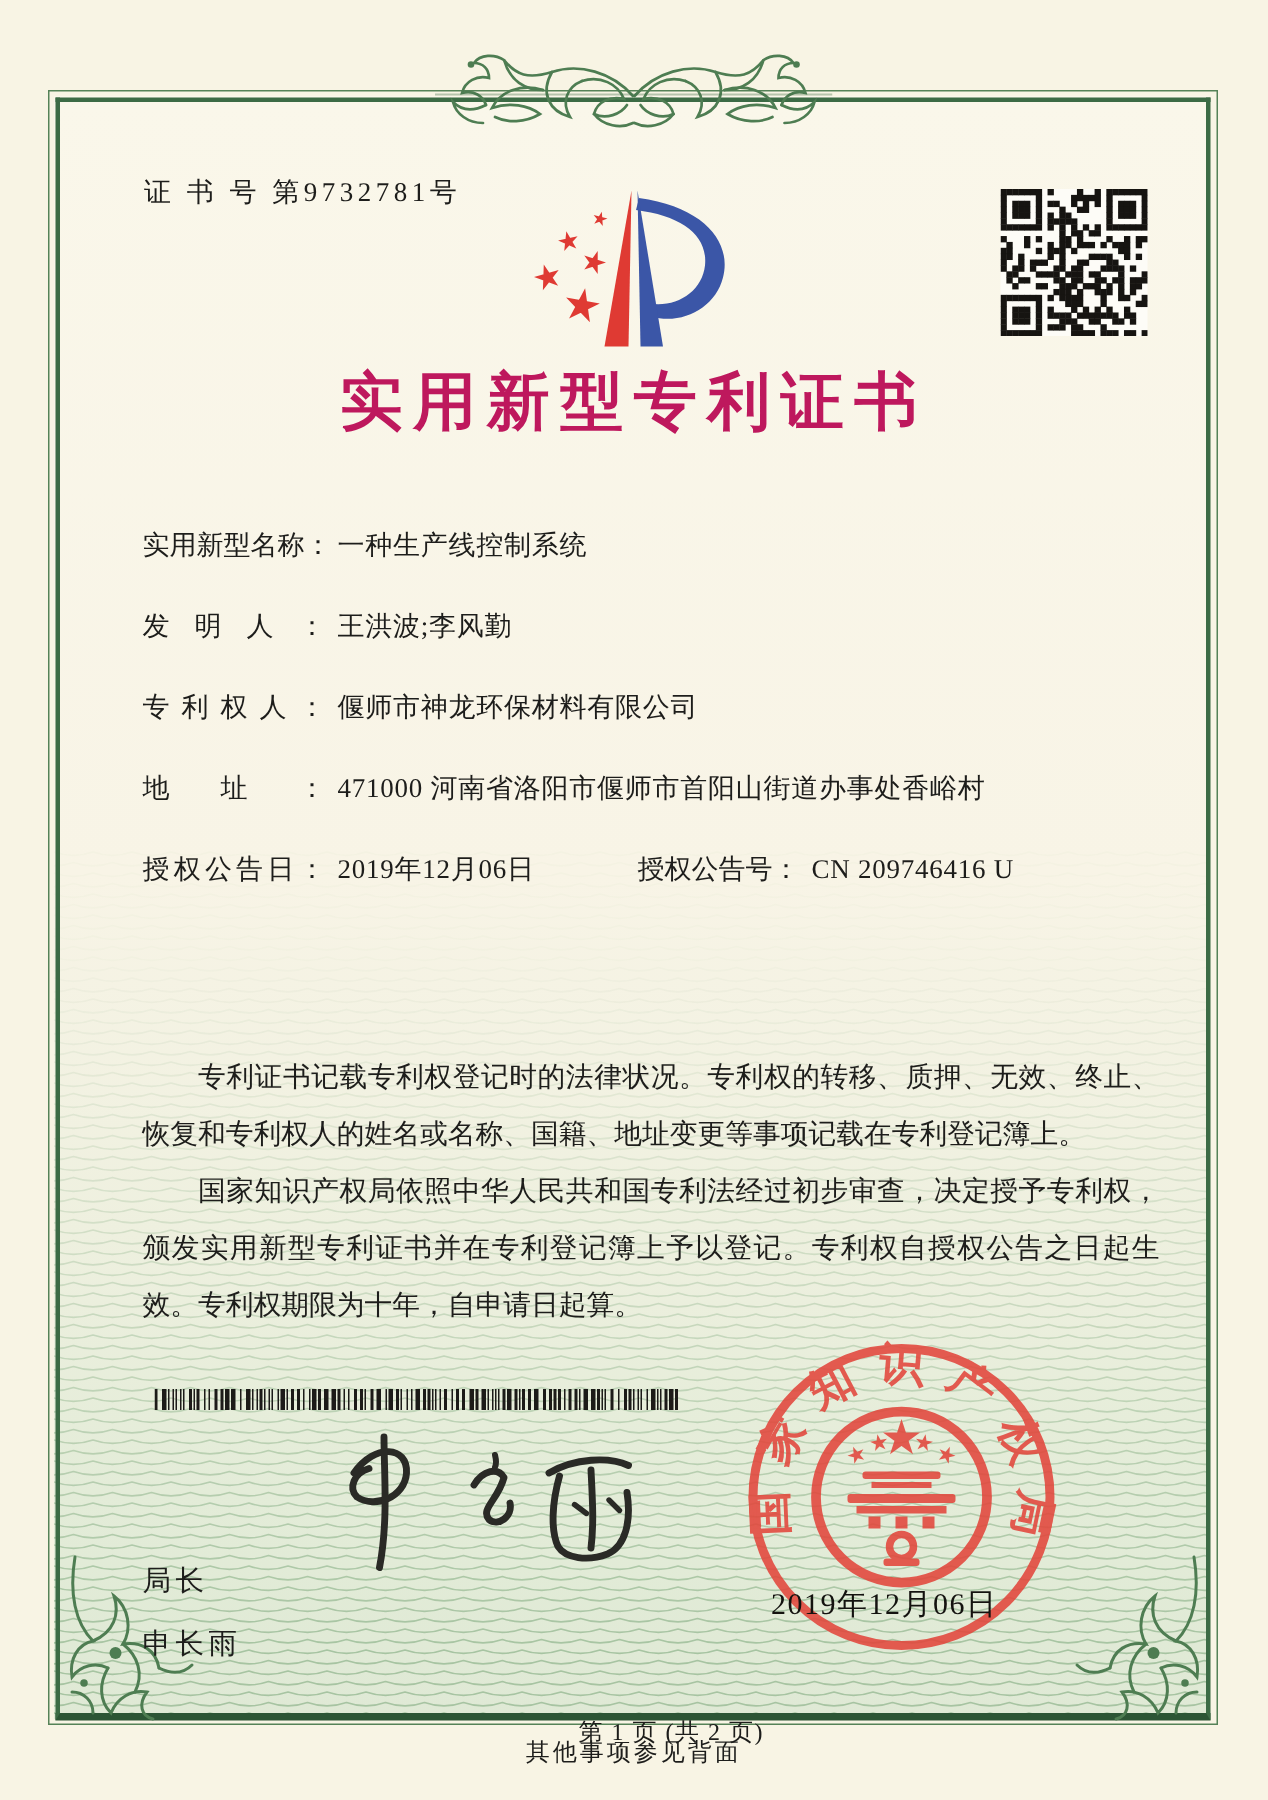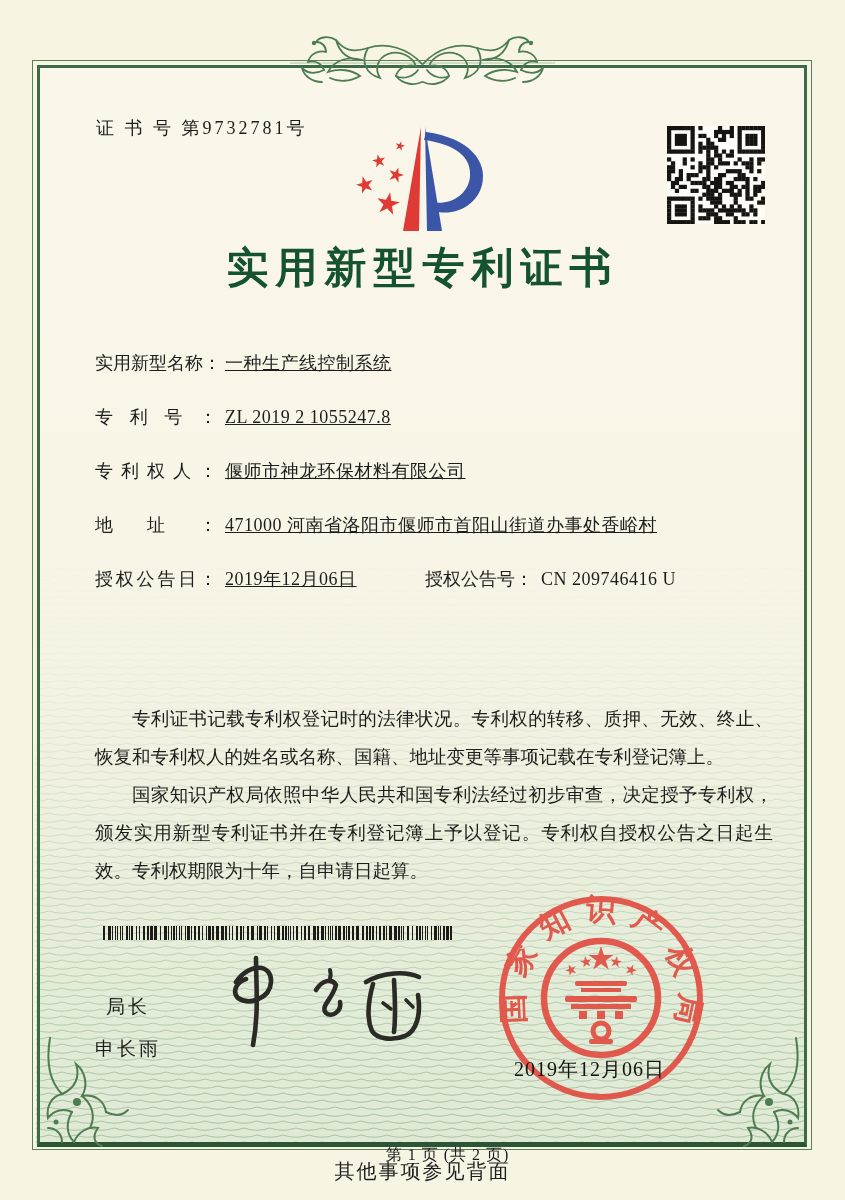--- a/index.html
+++ b/index.html
@@ -26,55 +26,55 @@
   .waves{position:absolute;left:36px;top:560px;width:770px;height:586px;z-index:1;}
   
   .cert-no{
     position:absolute;left:96px;top:116px;z-index:4;
     font-size:18px;letter-spacing:3px;
   }
   .logo{position:absolute;left:338px;top:118px;z-index:4;}
   .qr{position:absolute;left:667px;top:126px;z-index:4;background:#fdfcf7;}
   .title{
     position:absolute;left:0;top:240px;width:100%;text-align:center;z-index:4;
-    font-size:42px;font-weight:700;letter-spacing:7px;margin:0;color:#14532d;
+    font-size:42px;font-weight:700;letter-spacing:7px;margin:0;color:#be185d;
   }
   
   .fields{position:absolute;left:95px;top:352px;width:680px;z-index:4;font-size:18px;}
-  .frow{position:relative;margin-bottom:32px;line-height:22px;white-space:nowrap;text-decoration:underline;}
+  .frow{position:relative;margin-bottom:32px;line-height:22px;white-space:nowrap;}
   .flabel{
     display:inline-block;width:122px;text-align:justify;text-align-last:justify;
     vertical-align:top;
   }
   .fvalue{margin-left:8px;letter-spacing:0.5px;}
   .grant-right{position:absolute;left:330px;top:0;}
   .grant-right .flabel{width:auto;text-align:center;text-align-last:auto;}
   
   .paras{
     position:absolute;left:95px;top:700px;width:678px;z-index:4;
     font-size:18.5px;line-height:38px;text-align:justify;
   }
   .paras p{margin:0;text-indent:2em;}
   
   .barcode{position:absolute;left:103px;top:926px;z-index:4;}
-  .officer{position:absolute;left:95px;top:986px;z-index:4;font-size:19px;letter-spacing:3px;line-height:42px;text-align:center;}
+  .officer{position:absolute;left:95px;top:1034px;z-index:4;font-size:19px;letter-spacing:3px;line-height:42px;}
   .officer div{white-space:nowrap;}
   .signature{position:absolute;left:218px;top:948px;z-index:4;}
   .seal{position:absolute;left:496px;top:893px;z-index:4;}
   .seal-date{
     position:absolute;left:514px;top:1056px;z-index:5;
     font-size:20px;letter-spacing:1px;color:#13120f;white-space:nowrap;
   }
   .page-num{
     position:absolute;left:0;top:1145px;width:100%;text-align:center;z-index:4;
     font-size:16px;letter-spacing:1px;margin-left:25px;
   }
   .back-note{
     position:absolute;left:0;top:1158px;width:100%;text-align:center;z-index:4;
-    font-size:20px;letter-spacing:2px;
+    font-size:16px;letter-spacing:2px;
   }
   .ornament{z-index:3;position:absolute;}
   .top-orn{left:290px;top:30px;}
   .corner-left{left:42px;top:1032px;}
   .corner-right{left:716px;top:1032px;}
 </style>
 </head>
 <body>
 
 <div class="page">
@@ -531,21 +531,21 @@
       <rect x="94.08" y="94.08" width="4.22" height="4.22" fill="#161411"></rect>
     </svg>
 
   <h1 class="title">实用新型专利证书</h1>
 
   <div class="fields">
     <div class="frow">
       <span class="flabel">实用新型名称：</span><span class="fvalue">一种生产线控制系统</span>
     </div>
     <div class="frow">
-      <span class="flabel">专利号：</span><span class="fvalue">ZL 2019 2 1055247.8</span>
+      <span class="flabel">发明人：</span><span class="fvalue">王洪波;李风勤</span>
     </div>
     <div class="frow">
       <span class="flabel">专利权人：</span><span class="fvalue">偃师市神龙环保材料有限公司</span>
     </div>
     <div class="frow">
       <span class="flabel">地址：</span><span class="fvalue">471000 河南省洛阳市偃师市首阳山街道办事处香峪村</span>
     </div>
     <div class="frow">
       <span class="flabel">授权公告日：</span><span class="fvalue">2019年12月06日</span>
       <span class="grant-right">

